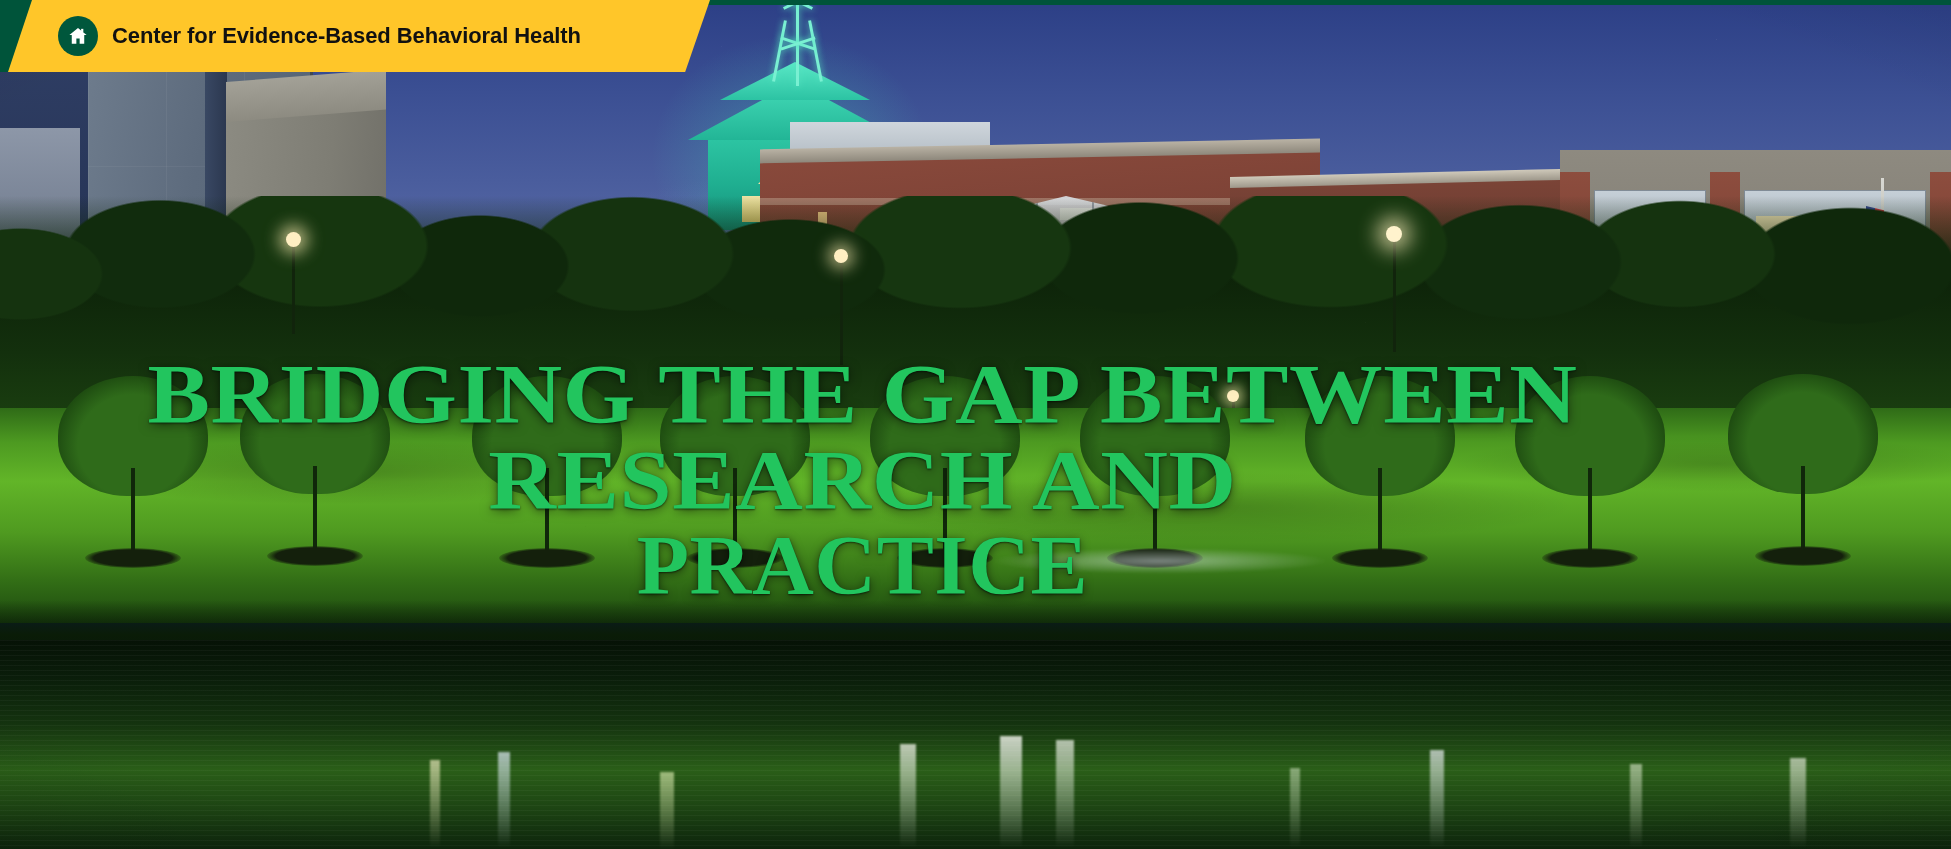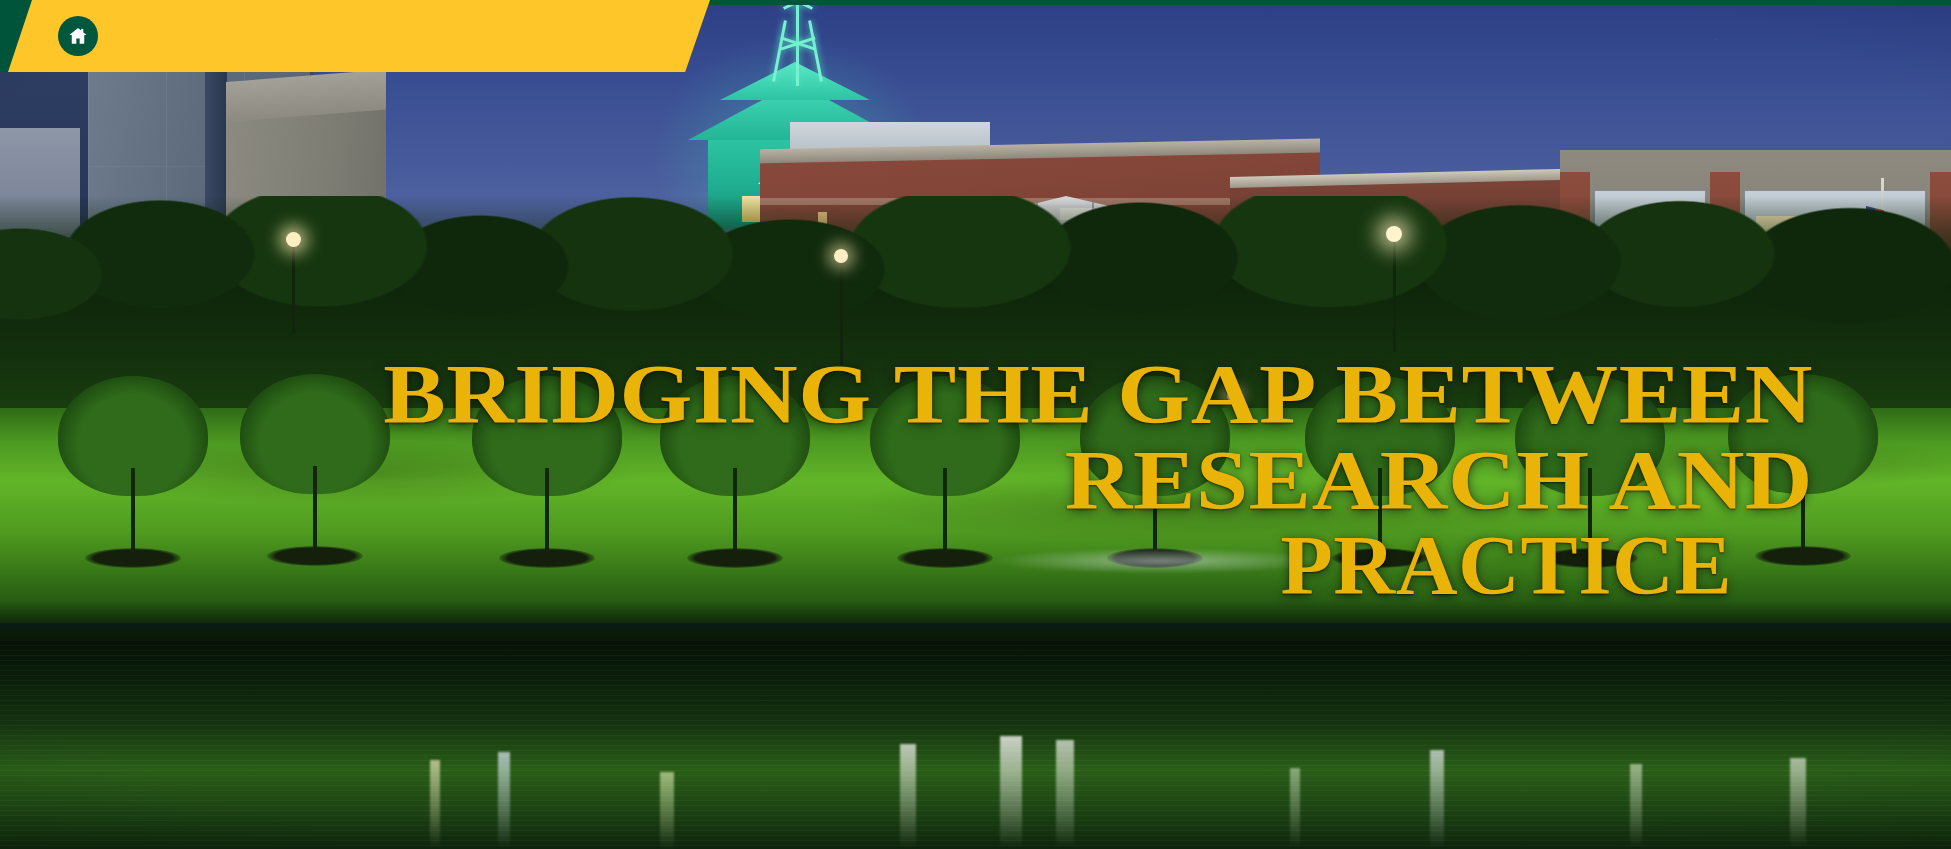--- a/index.html
+++ b/index.html
@@ -326,24 +326,24 @@
   .brand-title{
     font-size:22px; font-weight:700; color:#111111;
     letter-spacing:-.1px; white-space:nowrap;
     font-family:"Liberation Sans", sans-serif;
   }
 
   
   .headline{
     position:absolute; left:0; top:352px; width:1725px;
     z-index:30;
-    text-align:right;
+    text-align:center;
     font-family:"Liberation Serif", serif;
     font-weight:700;
-    color:#eab308;
+    color:#22c55e;
     font-size:84px;
     line-height:1.02;
     letter-spacing:.5px;
     text-shadow:0 2px 10px rgba(0,0,0,.55), 0 1px 2px rgba(0,0,0,.6);
     padding:0 10px;
   }
   .headline .l1{ display:block; transform:scaleX(1.115); transform-origin:center; }
   .headline .l2{ display:block; transform:scaleX(1.02);  transform-origin:center; }
 </style>
 </head>
@@ -503,20 +503,21 @@
   <div class="brand-bar">
     <div class="green-wedge"></div>
     <div class="yellow-wedge"></div>
     <div class="brand-inner">
       <span class="home-badge">
         <svg width="22" height="22" viewBox="0 0 24 24" aria-hidden="true">
           <path fill="#ffffff" d="M12 3.2 2.6 11h2.6v9.4h5.0v-5.6h3.6v5.6h5.0V11h2.6L12 3.2z"></path>
           <rect x="15.4" y="4.2" width="2.4" height="3.4" fill="#ffffff"></rect>
         </svg>
       </span>
+      <span class="brand-title">Center for Evidence-Based Behavioral Health</span>
     </div>
   </div>
 
   <h1 class="headline">
     <span class="l1">BRIDGING THE GAP BETWEEN RESEARCH AND</span>
     <span class="l2">PRACTICE</span>
   </h1>
 
 </div>
 

